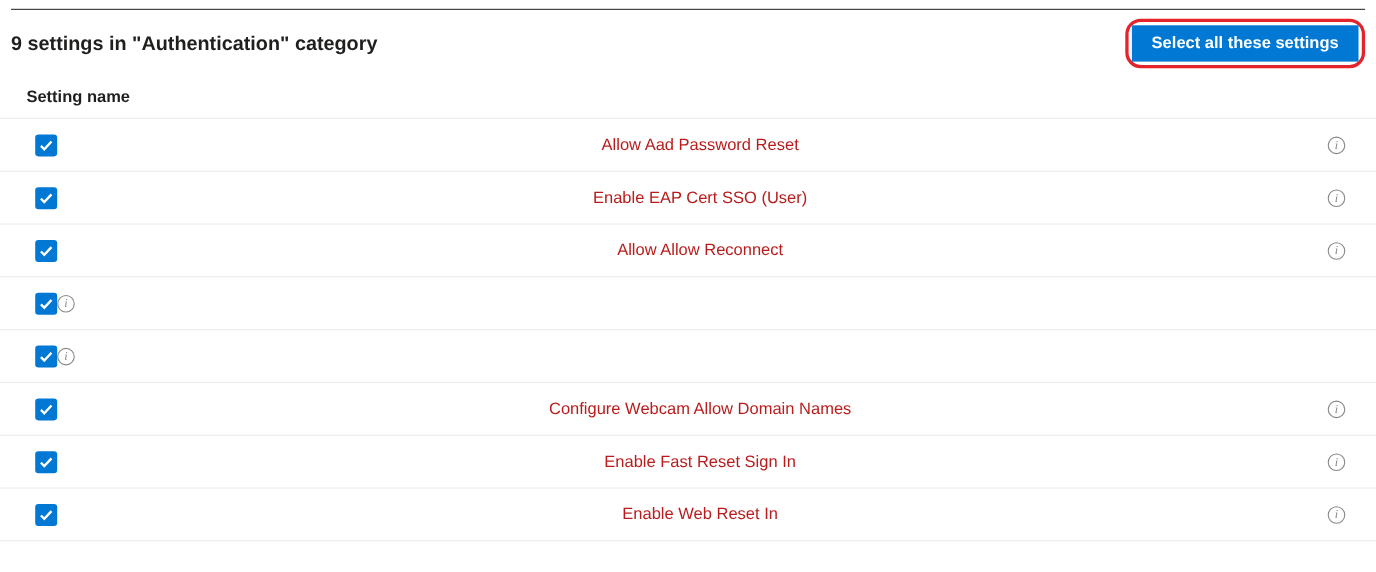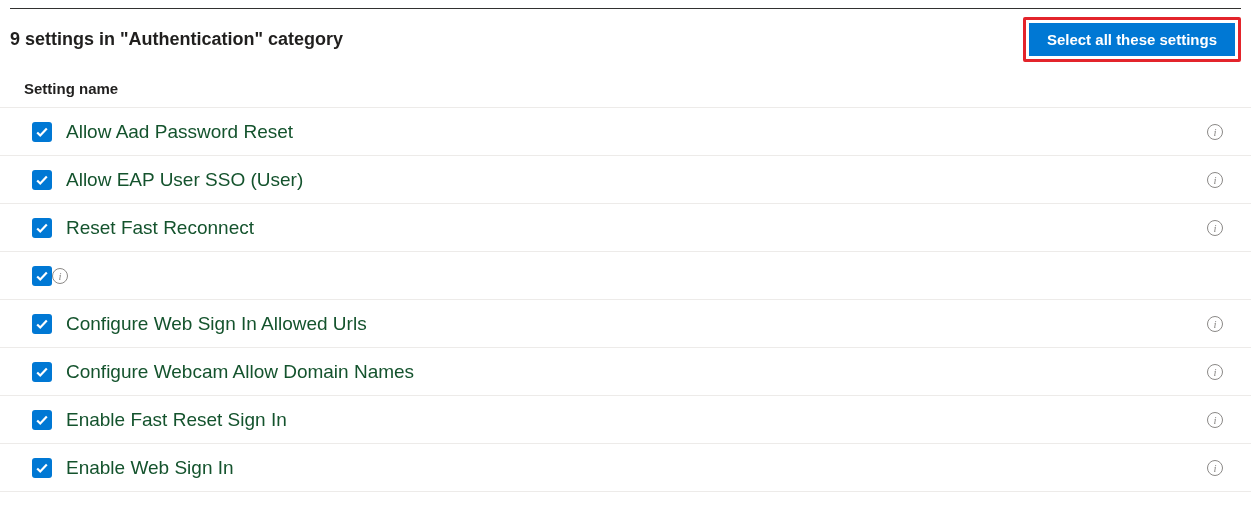--- a/index.html
+++ b/index.html
@@ -28,21 +28,21 @@
       padding: 8px 10px 10px 10px;
     }
     .category-heading {
       font-size: 18px;
       font-weight: 600;
       color: #201f1e;
     }
     .select-all-wrap {
       border: 3px solid #e3242b;
       padding: 3px;
-      border-radius: 2px;
+      border-radius: 14px;
     }
     .select-all-btn {
       background: #0078d4;
       color: #fff;
       border: none;
       font-size: 15px;
       font-weight: 600;
       padding: 8px 18px;
       cursor: pointer;
       font-family: inherit;
@@ -97,23 +97,24 @@
     }
     .checkbox svg {
       width: 14px;
       height: 14px;
       stroke: #fff;
       stroke-width: 2.5;
       fill: none;
     }
     .setting-label {
       margin-left: 14px;
-      font-size: 19px;
-      color: #14532d;
+      font-size: 15px;
+      color: #b91c1c;
       flex: 1;
+      text-align: center;
     }
     .info-icon {
       width: 16px;
       height: 16px;
       border: 1px solid #8a8886;
       border-radius: 50%;
       display: flex;
       align-items: center;
       justify-content: center;
       font-size: 11px;
@@ -154,50 +155,49 @@
       <div class="setting-label">Allow Aad Password Reset</div>
       <div class="info-icon">i</div>
     </div>
 
     <div class="setting-row">
       <div class="checkbox">
         <svg viewBox="0 0 16 16">
             <polyline points="2.5,8.5 6,12 13.5,4"></polyline>
           </svg>
       </div>
-      <div class="setting-label">Allow EAP User SSO (User)</div>
-      <div class="info-icon">i</div>
-    </div>
-
-    <div class="setting-row">
-      <div class="checkbox">
-        <svg viewBox="0 0 16 16">
-            <polyline points="2.5,8.5 6,12 13.5,4"></polyline>
-          </svg>
-      </div>
-      <div class="setting-label">Reset Fast Reconnect</div>
-      <div class="info-icon">i</div>
-    </div>
-
-    <div class="setting-row">
-      <div class="checkbox">
-        <svg viewBox="0 0 16 16">
-            <polyline points="2.5,8.5 6,12 13.5,4"></polyline>
-          </svg>
-      </div>
-      <div class="info-icon">i</div>
-    </div>
-
-    <div class="setting-row">
-      <div class="checkbox">
-        <svg viewBox="0 0 16 16">
-            <polyline points="2.5,8.5 6,12 13.5,4"></polyline>
-          </svg>
-      </div>
-      <div class="setting-label">Configure Web Sign In Allowed Urls</div>
+      <div class="setting-label">Enable EAP Cert SSO (User)</div>
+      <div class="info-icon">i</div>
+    </div>
+
+    <div class="setting-row">
+      <div class="checkbox">
+        <svg viewBox="0 0 16 16">
+            <polyline points="2.5,8.5 6,12 13.5,4"></polyline>
+          </svg>
+      </div>
+      <div class="setting-label">Allow Allow Reconnect</div>
+      <div class="info-icon">i</div>
+    </div>
+
+    <div class="setting-row">
+      <div class="checkbox">
+        <svg viewBox="0 0 16 16">
+            <polyline points="2.5,8.5 6,12 13.5,4"></polyline>
+          </svg>
+      </div>
+      <div class="info-icon">i</div>
+    </div>
+
+    <div class="setting-row">
+      <div class="checkbox">
+        <svg viewBox="0 0 16 16">
+            <polyline points="2.5,8.5 6,12 13.5,4"></polyline>
+          </svg>
+      </div>
       <div class="info-icon">i</div>
     </div>
 
     <div class="setting-row">
       <div class="checkbox">
         <svg viewBox="0 0 16 16">
             <polyline points="2.5,8.5 6,12 13.5,4"></polyline>
           </svg>
       </div>
       <div class="setting-label">Configure Webcam Allow Domain Names</div>
@@ -213,20 +213,20 @@
       <div class="setting-label">Enable Fast Reset Sign In</div>
       <div class="info-icon">i</div>
     </div>
 
     <div class="setting-row">
       <div class="checkbox">
         <svg viewBox="0 0 16 16">
             <polyline points="2.5,8.5 6,12 13.5,4"></polyline>
           </svg>
       </div>
-      <div class="setting-label">Enable Web Sign In</div>
+      <div class="setting-label">Enable Web Reset In</div>
       <div class="info-icon">i</div>
     </div>
 
     <div class="spacer-row"></div>
 
   </div>
 </div>
 
 </body></html>

